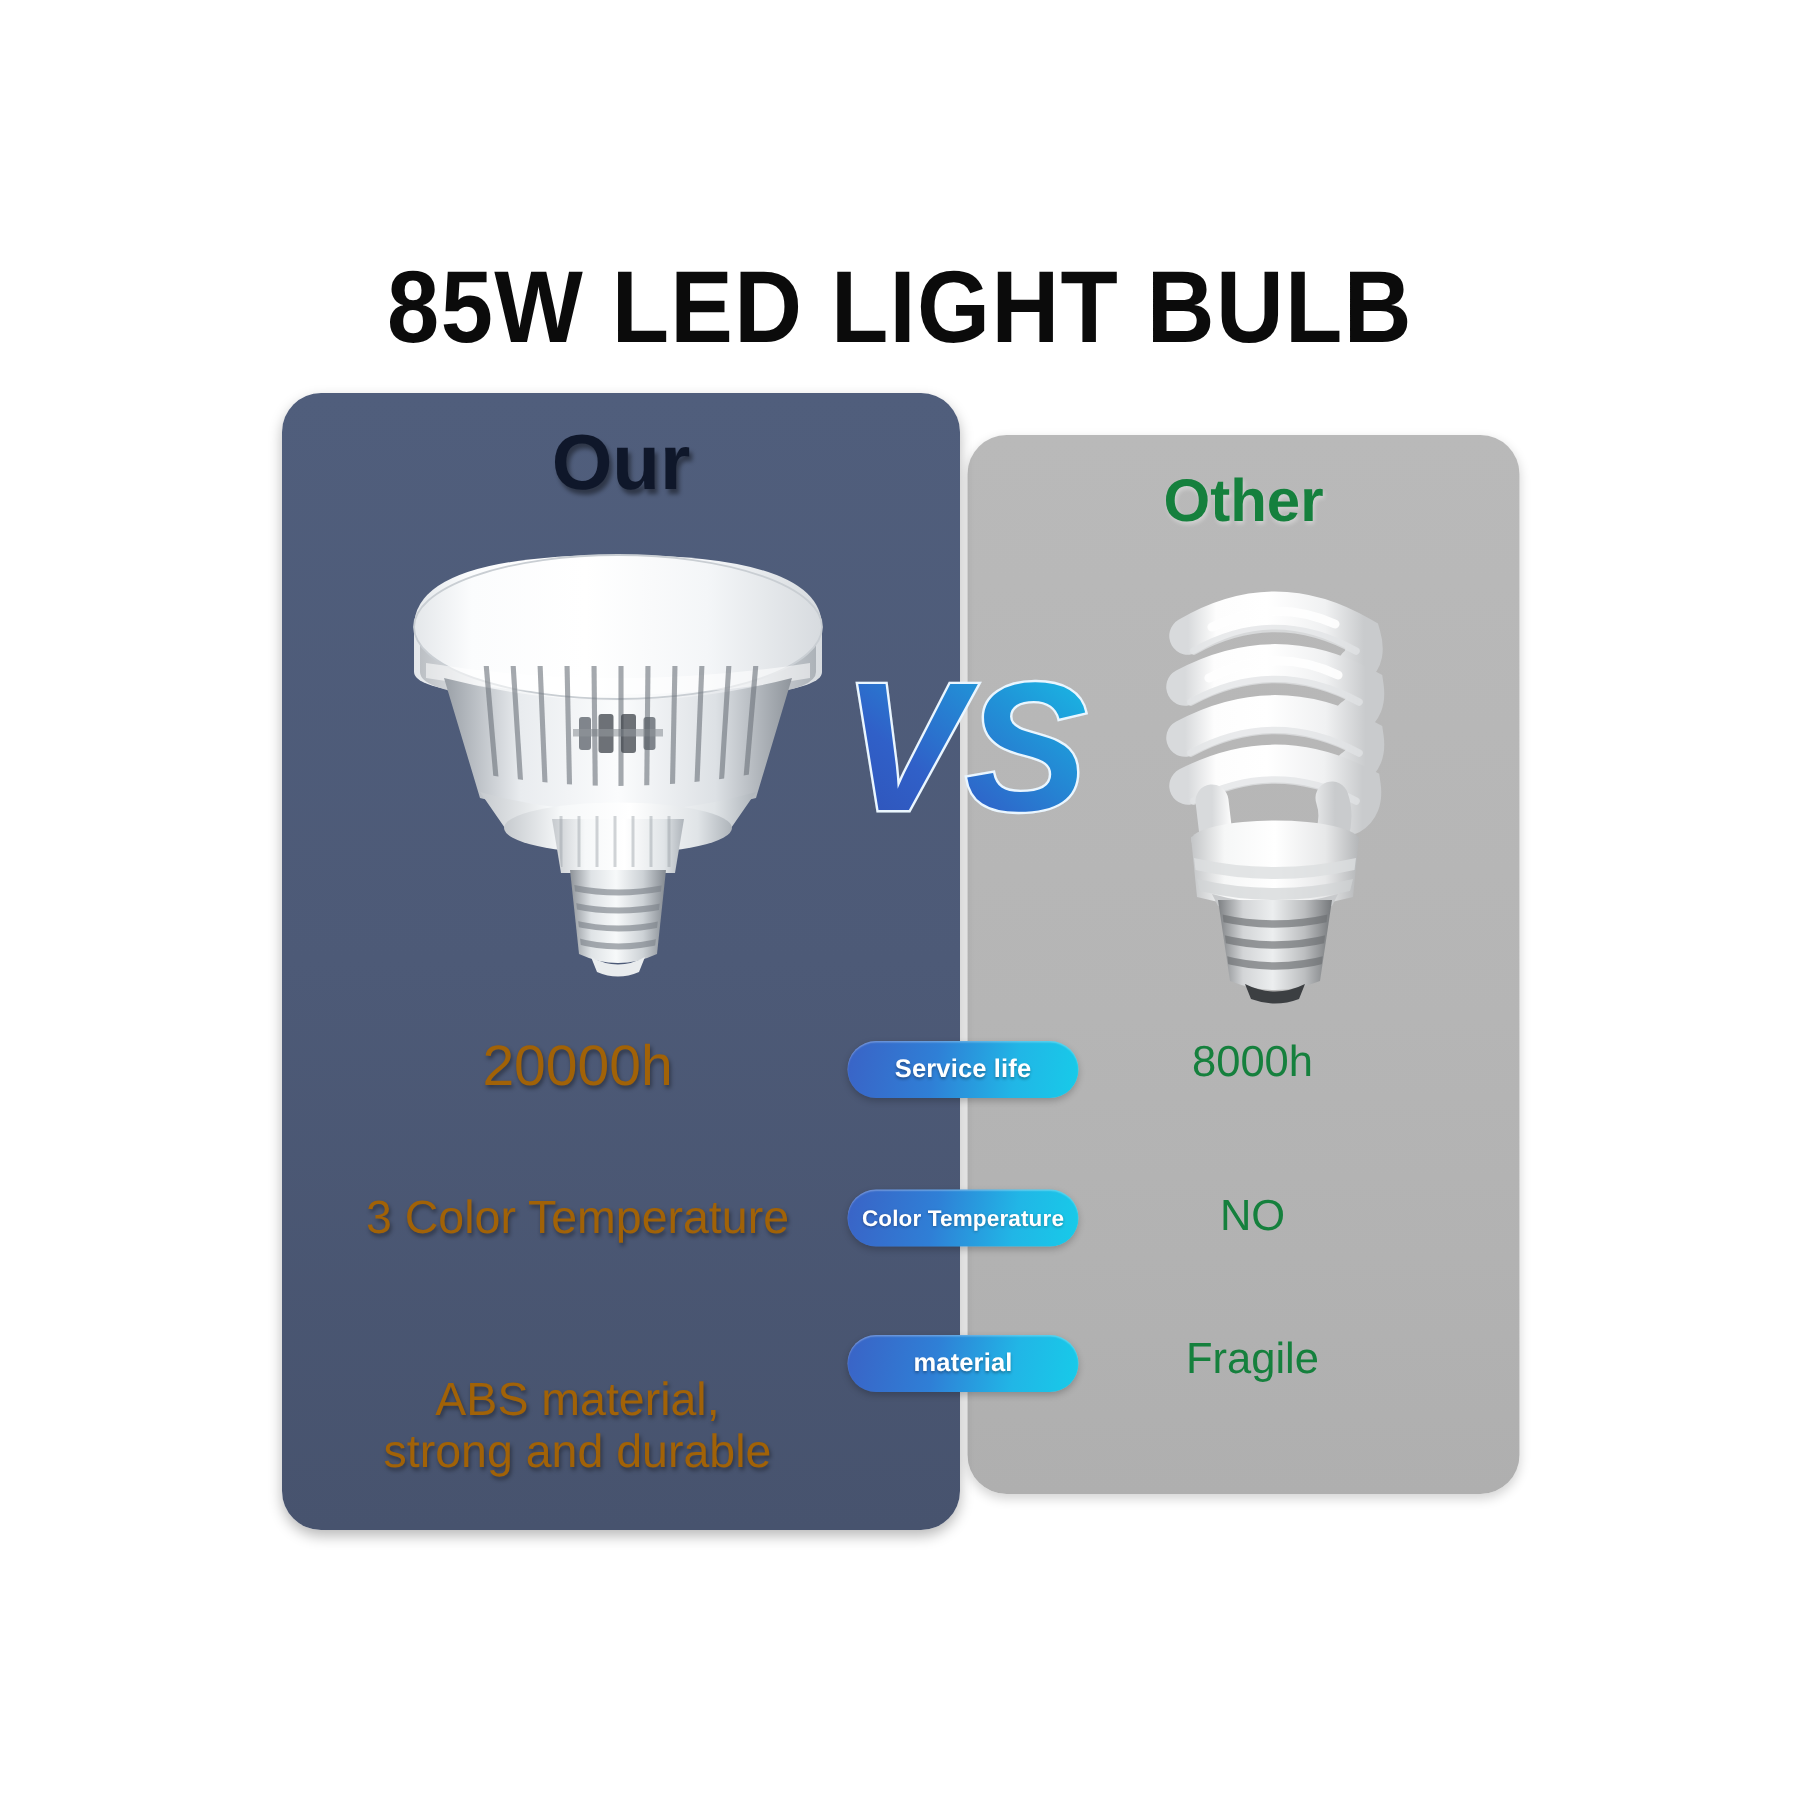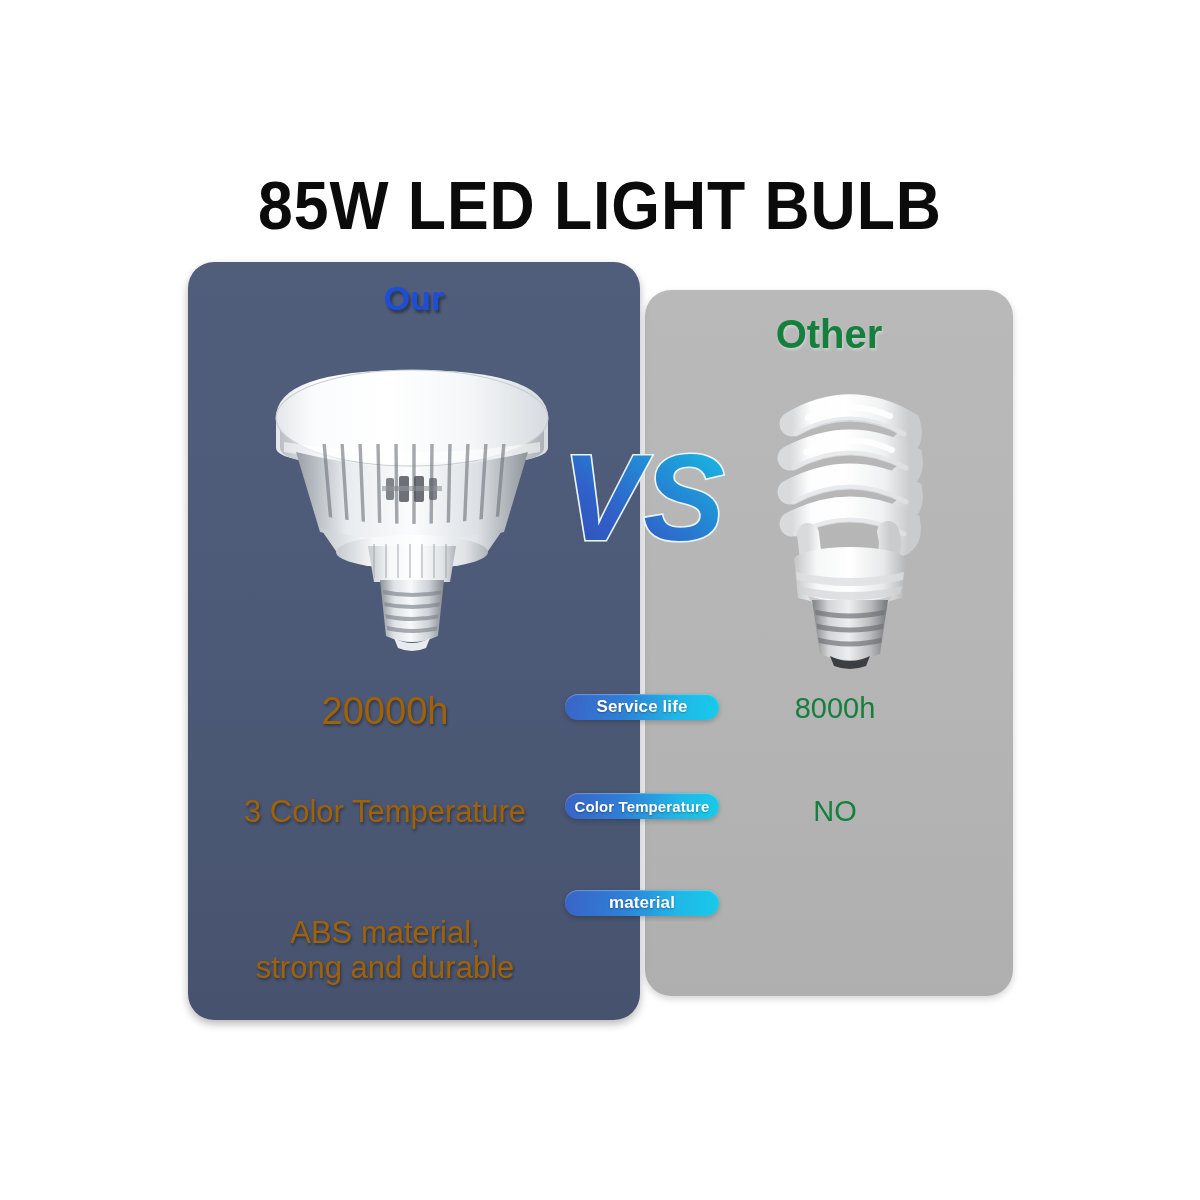--- a/index.html
+++ b/index.html
@@ -54,23 +54,23 @@
     box-shadow: 0 4px 9px rgba(0,0,0,0.28);
   }
 
   
   .head-our {
     position: absolute;
     left: 188px;
     top: 279px;
     width: 452px;
     text-align: center;
-    font-size: 34px;
+    font-size: 52px;
     font-weight: bold;
-    color: #1d4ed8;
+    color: #0f172a;
     text-shadow: 2px 3px 3px rgba(0,0,0,0.42);
     letter-spacing: 0px;
   }
   .head-other {
     position: absolute;
     left: 645px;
     top: 312px;
     width: 368px;
     text-align: center;
     font-size: 40px;
@@ -129,21 +129,21 @@
     line-height: 1.12;
   }
   .left-val.v1 { font-size: 38px; top: 14px; }
   .left-val.v2 { font-size: 31px; top: 18px; }
   .left-val.v3 { font-size: 31px; top: 0px; margin-top: 44px; }
 
   .badge {
     position: absolute;
     left: 565px;
     width: 154px;
-    height: 26px;
+    height: 38px;
     border-radius: 19px;
     background: linear-gradient(100deg, #3a63c6 0%, #2f7fd6 38%, #21b6e6 72%, #17cbe9 100%);
     box-shadow: 0 2px 5px rgba(0,0,0,0.22), inset 0 1px 1px rgba(255,255,255,0.28);
     display: flex;
     align-items: center;
     justify-content: center;
     color: #ffffff;
     font-weight: bold;
     text-shadow: 0 1px 2px rgba(0,0,0,0.32);
     letter-spacing: 0.1px;
@@ -383,13 +383,14 @@
 <div class="row row-2">
   <div class="left-val v2">3 Color Temperature</div>
   <div class="badge b2">Color Temperature</div>
   <div class="right-val r2">NO</div>
 </div>
 
 <div class="row row-3">
   <div class="left-val v3" style="white-space: pre-line;">ABS material,
 strong and durable</div>
   <div class="badge b3">material</div>
+  <div class="right-val r3">Fragile</div>
 </div>
 
 </body></html>

